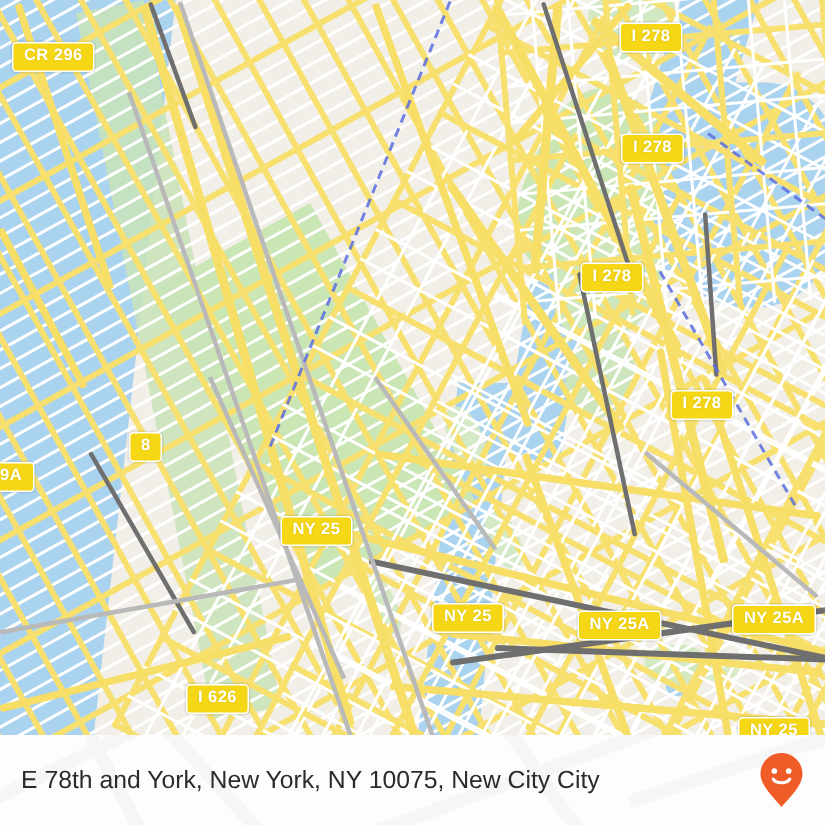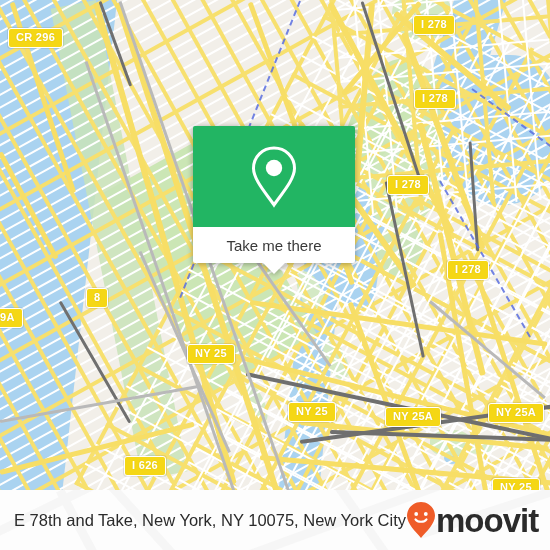--- a/index.html
+++ b/index.html
@@ -448,53 +448,38 @@
         <div class="shield" style="left: 187px; top: 344px;">NY 25</div>
         <div class="shield" style="left: 288px; top: 402px;">NY 25</div>
         <div class="shield" style="left: 385px; top: 407px;">NY 25A</div>
         <div class="shield" style="left: 488px; top: 403px;">NY 25A</div>
         <div class="shield" style="left: 124px; top: 456px;">I 626</div>
         <div class="shield" style="left: 492px; top: 478px;">NY 25</div>
       </div>
 
   </div>
 
-  <div class="popup">
-    <div class="popup-top">
-      <span>
-        <svg class="pin-svg" width="54" height="66" viewBox="0 0 54 66" aria-hidden="true">
-          <path d="M27 4 C15.5 4 6.5 13 6.5 24.3 C6.5 36 20 50.5 27 61 C34 50.5 47.5 36 47.5 24.3 C47.5 13 38.5 4 27 4 Z" fill="none" stroke="#ffffff" stroke-width="3"></path>
-          <circle cx="27" cy="24" r="8.2" fill="#ffffff"></circle>
-        </svg>
-      </span>
-    </div>
-    <div class="popup-bottom">
-      <span class="popup-label">Take me there</span>
-      <span class="popup-tail"></span>
-    </div>
-  </div>
 
   <div class="footer">
     <div class="footer-wm" id="footer-wm">
         <div class="wm-line" style="left: -20px; top: 46px; width: 260px; transform: rotate(-26deg);"></div>
         <div class="wm-line" style="left: 110px; top: -10px; width: 220px; transform: rotate(48deg);"></div>
         <div class="wm-line" style="left: 250px; top: 60px; width: 300px; transform: rotate(-20deg);"></div>
         <div class="wm-line" style="left: 330px; top: -20px; width: 200px; transform: rotate(55deg);"></div>
         <div class="wm-line" style="left: 60px; top: -4px; width: 180px; transform: rotate(62deg);"></div>
         <div class="wm-line" style="left: 420px; top: 40px; width: 220px; transform: rotate(-18deg);"></div>
       </div>
     <div class="footer-inner">
-      <span class="addr">E 78th and Take, New York, NY 10075, New York City</span>
+      <span class="addr">E 78th and York, New York, NY 10075, New City City</span>
       <span class="brand">
         <span>
           <svg width="30" height="38" viewBox="0 0 30 38" aria-hidden="true" style="display:block">
             <path d="M15 1 C7.3 1 1 7.2 1 14.8 C1 23 10 31 15 37 C20 31 29 23 29 14.8 C29 7.2 22.7 1 15 1 Z" fill="#ef5c28"></path>
             <circle cx="10.2" cy="13" r="1.9" fill="#ffffff"></circle>
             <circle cx="19.8" cy="13" r="1.9" fill="#ffffff"></circle>
             <path d="M9.5 18.4 C11.6 21.6 18.4 21.6 20.5 18.4" fill="none" stroke="#ffffff" stroke-width="2.1" stroke-linecap="round"></path>
           </svg>
         </span>
-        <span class="brand-word">moovit</span>
       </span>
     </div>
   </div>
 
 </div>
 
 </body></html>

